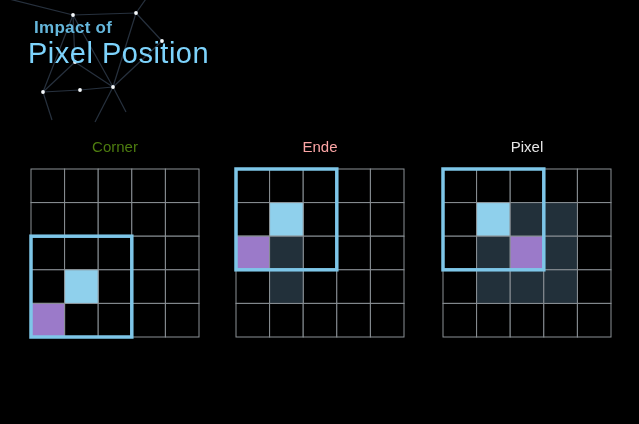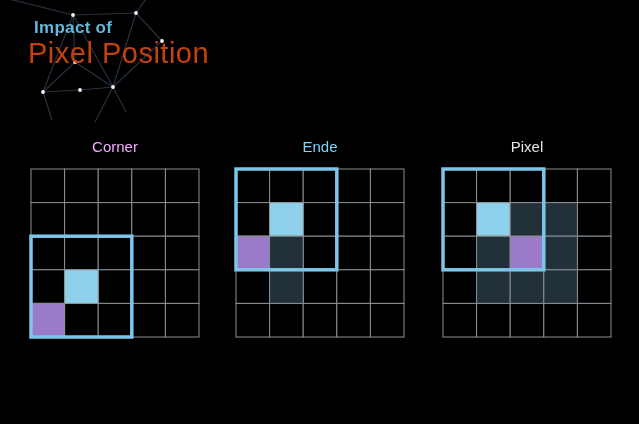--- a/index.html
+++ b/index.html
@@ -50,25 +50,25 @@
       <circle cx="136" cy="13" r="1.9" fill="#f5f8fa"></circle>
       <circle cx="162" cy="41" r="1.9" fill="#f5f8fa"></circle>
       <circle cx="113" cy="87" r="1.9" fill="#f5f8fa"></circle>
       <circle cx="43" cy="92" r="1.9" fill="#f5f8fa"></circle>
       <circle cx="80" cy="90" r="1.9" fill="#f5f8fa"></circle>
       <circle cx="75" cy="62" r="1.9" fill="#f5f8fa"></circle>
     </svg>
 
   <div class="title-block">
     <div class="kicker" style="color: rgb(101, 183, 220);">Impact of</div>
-    <div class="main-title" style="color: #c2410c;">Pixel Position</div>
+    <div class="main-title" style="color: #7dd3fc;">Pixel Position</div>
   </div>
 
   <section class="grid-section" style="left: 31px; top: 136px;">
-    <div class="grid-label" style="color: #f0abfc;">Corner</div>
+    <div class="grid-label" style="color: #4d7c0f;">Corner</div>
     <svg class="pixel-grid" xmlns="http://www.w3.org/2000/svg" width="174" height="174" viewBox="-3 -3 174 174">
         <rect x="0" y="0" width="33.6" height="33.6" fill="#000000" stroke="#8b9196" stroke-width="1"></rect>
         <rect x="33.6" y="0" width="33.6" height="33.6" fill="#000000" stroke="#8b9196" stroke-width="1"></rect>
         <rect x="67.2" y="0" width="33.6" height="33.6" fill="#000000" stroke="#8b9196" stroke-width="1"></rect>
         <rect x="100.80000000000001" y="0" width="33.6" height="33.6" fill="#000000" stroke="#8b9196" stroke-width="1"></rect>
         <rect x="134.4" y="0" width="33.6" height="33.6" fill="#000000" stroke="#8b9196" stroke-width="1"></rect>
         <rect x="0" y="33.6" width="33.6" height="33.6" fill="#000000" stroke="#8b9196" stroke-width="1"></rect>
         <rect x="33.6" y="33.6" width="33.6" height="33.6" fill="#000000" stroke="#8b9196" stroke-width="1"></rect>
         <rect x="67.2" y="33.6" width="33.6" height="33.6" fill="#000000" stroke="#8b9196" stroke-width="1"></rect>
         <rect x="100.80000000000001" y="33.6" width="33.6" height="33.6" fill="#000000" stroke="#8b9196" stroke-width="1"></rect>
@@ -88,21 +88,21 @@
         <rect x="67.2" y="134.4" width="33.6" height="33.6" fill="#000000" stroke="#8b9196" stroke-width="1"></rect>
         <rect x="100.80000000000001" y="134.4" width="33.6" height="33.6" fill="#000000" stroke="#8b9196" stroke-width="1"></rect>
         <rect x="134.4" y="134.4" width="33.6" height="33.6" fill="#000000" stroke="#8b9196" stroke-width="1"></rect>
         <rect x="33.6" y="100.80000000000001" width="33.6" height="33.6" fill="#8fd0ec" stroke="#8b9196" stroke-width="1"></rect>
         <rect x="0" y="134.4" width="33.6" height="33.6" fill="#9b7ac9" stroke="#8b9196" stroke-width="1"></rect>
         <rect x="0" y="67.2" width="100.80000000000001" height="100.80000000000001" fill="none" stroke="#7ec6e8" stroke-width="3.5"></rect>
       </svg>
   </section>
 
   <section class="grid-section" style="left: 236px; top: 136px;">
-    <div class="grid-label" style="color: #7dd3fc;">Ende</div>
+    <div class="grid-label" style="color: #fca5a5;">Ende</div>
     <svg class="pixel-grid" xmlns="http://www.w3.org/2000/svg" width="174" height="174" viewBox="-3 -3 174 174">
         <rect x="0" y="0" width="33.6" height="33.6" fill="#000000" stroke="#8b9196" stroke-width="1"></rect>
         <rect x="33.6" y="0" width="33.6" height="33.6" fill="#000000" stroke="#8b9196" stroke-width="1"></rect>
         <rect x="67.2" y="0" width="33.6" height="33.6" fill="#000000" stroke="#8b9196" stroke-width="1"></rect>
         <rect x="100.80000000000001" y="0" width="33.6" height="33.6" fill="#000000" stroke="#8b9196" stroke-width="1"></rect>
         <rect x="134.4" y="0" width="33.6" height="33.6" fill="#000000" stroke="#8b9196" stroke-width="1"></rect>
         <rect x="0" y="33.6" width="33.6" height="33.6" fill="#000000" stroke="#8b9196" stroke-width="1"></rect>
         <rect x="33.6" y="33.6" width="33.6" height="33.6" fill="#000000" stroke="#8b9196" stroke-width="1"></rect>
         <rect x="67.2" y="33.6" width="33.6" height="33.6" fill="#000000" stroke="#8b9196" stroke-width="1"></rect>
         <rect x="100.80000000000001" y="33.6" width="33.6" height="33.6" fill="#000000" stroke="#8b9196" stroke-width="1"></rect>

